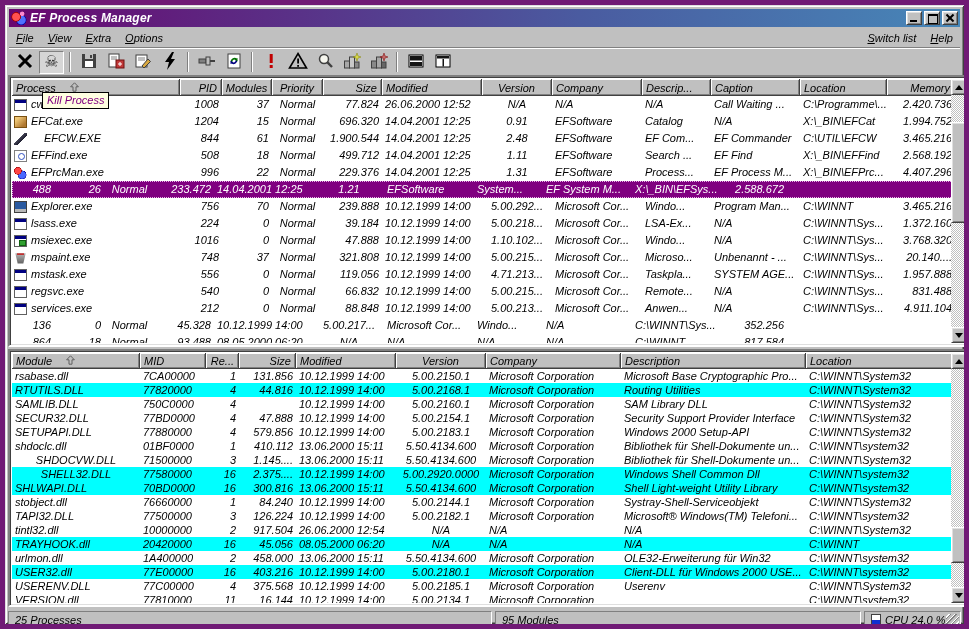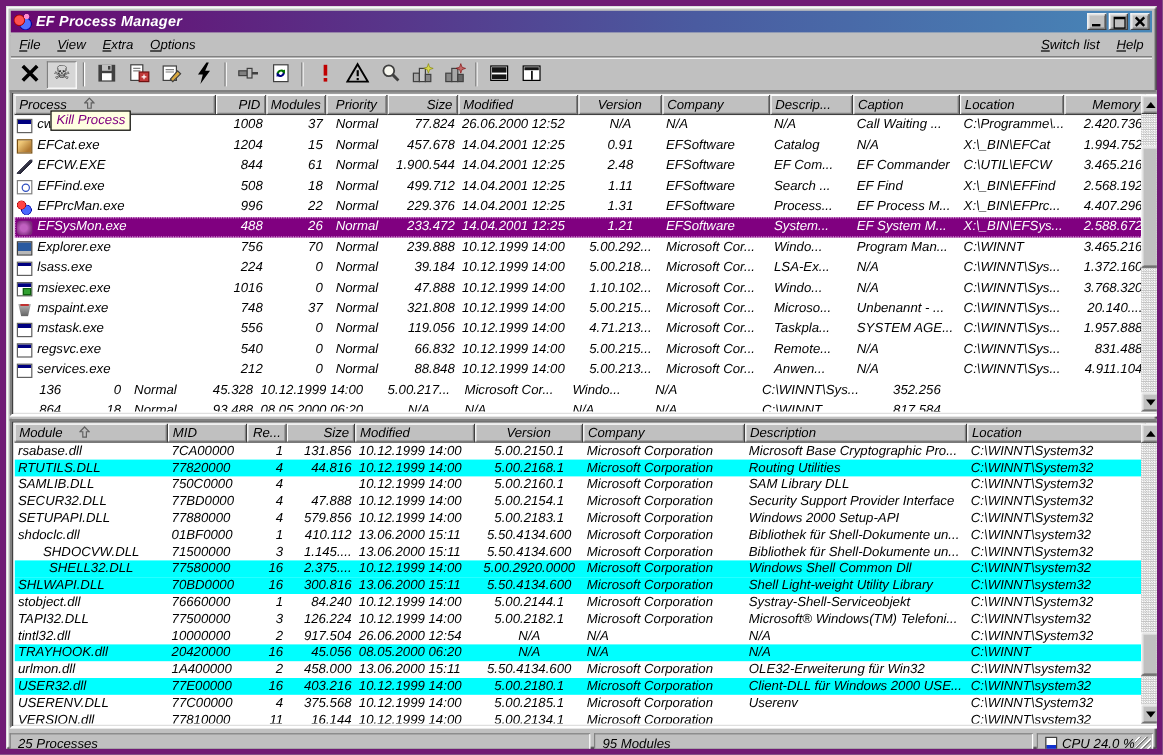--- a/index.html
+++ b/index.html
@@ -296,31 +296,31 @@
             <div class="cell" style="width: 68px; text-align: right;">2.420.736</div>
           </div>
           <div class="row prow">
             <div class="cell first" style="width: 168px; text-align: left;">
               <span class="licon icon-card"></span>
               <span>EFCat.exe</span>
             </div>
             <div class="cell" style="width: 42px; text-align: right;">1204</div>
             <div class="cell" style="width: 50px; text-align: right;">15</div>
             <div class="cell" style="width: 51px; text-align: center;">Normal</div>
-            <div class="cell" style="width: 59px; text-align: right;">457.678</div>
+            <div class="cell" style="width: 59px; text-align: right;">696.320</div>
             <div class="cell" style="width: 100px; text-align: left;">14.04.2001 12:25</div>
             <div class="cell" style="width: 70px; text-align: center;">0.91</div>
             <div class="cell" style="width: 90px; text-align: left;">EFSoftware</div>
             <div class="cell" style="width: 69px; text-align: left;">Catalog</div>
             <div class="cell" style="width: 89px; text-align: left;">N/A</div>
             <div class="cell" style="width: 87px; text-align: left;">X:\_BIN\EFCat</div>
             <div class="cell" style="width: 68px; text-align: right;">1.994.752</div>
           </div>
           <div class="row prow">
-            <div class="cell first" style="width: 168px; text-align: left;">
+            <div class="cell first" style="width: 168px; text-align: left; gap: 13px;">
               <span class="licon icon-pen"></span>
               <span>EFCW.EXE</span>
             </div>
             <div class="cell" style="width: 42px; text-align: right;">844</div>
             <div class="cell" style="width: 50px; text-align: right;">61</div>
             <div class="cell" style="width: 51px; text-align: center;">Normal</div>
             <div class="cell" style="width: 59px; text-align: right;">1.900.544</div>
             <div class="cell" style="width: 100px; text-align: left;">14.04.2001 12:25</div>
             <div class="cell" style="width: 70px; text-align: center;">2.48</div>
             <div class="cell" style="width: 90px; text-align: left;">EFSoftware</div>
@@ -357,24 +357,20 @@
             <div class="cell" style="width: 59px; text-align: right;">229.376</div>
             <div class="cell" style="width: 100px; text-align: left;">14.04.2001 12:25</div>
             <div class="cell" style="width: 70px; text-align: center;">1.31</div>
             <div class="cell" style="width: 90px; text-align: left;">EFSoftware</div>
             <div class="cell" style="width: 69px; text-align: left;">Process...</div>
             <div class="cell" style="width: 89px; text-align: left;">EF Process M...</div>
             <div class="cell" style="width: 87px; text-align: left;">X:\_BIN\EFPrc...</div>
             <div class="cell" style="width: 68px; text-align: right;">4.407.296</div>
           </div>
           <div class="row prow sel">
-            <div class="cell first" style="width: 168px; text-align: left;">
-              <span class="licon icon-sysmon"></span>
-              <span>EFSysMon.exe</span>
-            </div>
             <div class="cell" style="width: 42px; text-align: right;">488</div>
             <div class="cell" style="width: 50px; text-align: right;">26</div>
             <div class="cell" style="width: 51px; text-align: center;">Normal</div>
             <div class="cell" style="width: 59px; text-align: right;">233.472</div>
             <div class="cell" style="width: 100px; text-align: left;">14.04.2001 12:25</div>
             <div class="cell" style="width: 70px; text-align: center;">1.21</div>
             <div class="cell" style="width: 90px; text-align: left;">EFSoftware</div>
             <div class="cell" style="width: 69px; text-align: left;">System...</div>
             <div class="cell" style="width: 89px; text-align: left;">EF System M...</div>
             <div class="cell" style="width: 87px; text-align: left;">X:\_BIN\EFSys...</div>

